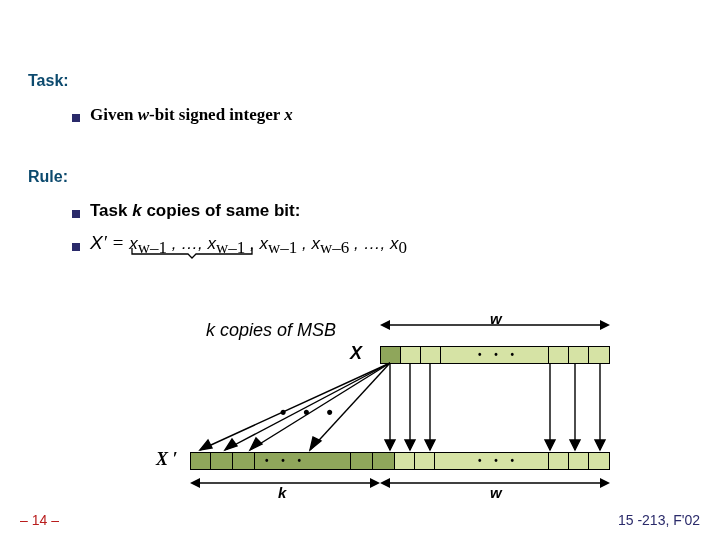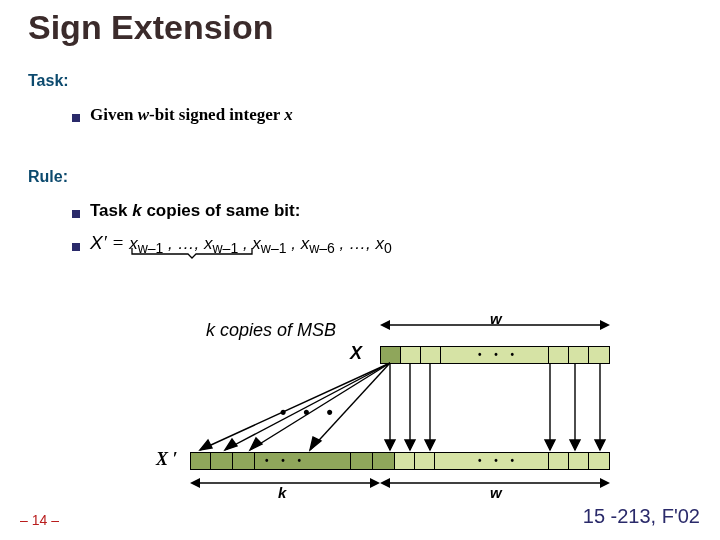--- a/index.html
+++ b/index.html
@@ -54,21 +54,21 @@
   }
   .bullet-text {
     font-weight: bold;
   }
   .bullet-text .it { font-style: italic; }
   .rule-formula {
     font-weight: normal;
     font-size: 17px;
   }
   .rule-formula .big { font-style: italic; font-size: 19px; }
-  .rule-formula sub { font-size: 14px; font-style: normal; vertical-align: sub; }
+  .rule-formula sub { font-size: 17px; font-style: normal; vertical-align: sub; font-family: Liberation Serif, serif; }
 
   .diagram {
     position: absolute;
     left: 150px;
     top: 310px;
     width: 470px;
     height: 190px;
   }
   .caption-kcopies {
     position: absolute;
@@ -116,36 +116,35 @@
     position: absolute;
     left: 20px;
     bottom: 12px;
     font-size: 14px;
     color: #b91c1c;
   }
   .footer-right {
     position: absolute;
     right: 20px;
     bottom: 12px;
-    font-size: 20px;
+    font-size: 14px;
     color: #2a2a6a;
   }
   .dim-label {
     position: absolute;
     font-size: 15px;
     font-style: italic;
     font-weight: bold;
   }
 </style>
 </head>
 <body>
 
 <div class="slide">
 
-  <div class="title">Sign Extension</div>
 
   <div class="section-heading" style="left:28px; top:72px;">Task:</div>
   <div class="bullets" style="top:102px;font-family:Liberation Serif, serif;">
     <div class="bullet-row">
       <div class="bullet-marker"></div>
       <div class="bullet-text">
         <span>Given </span><span class="it">w</span><span>-bit signed integer </span><span class="it">x</span>
       </div>
     </div>
   </div>

